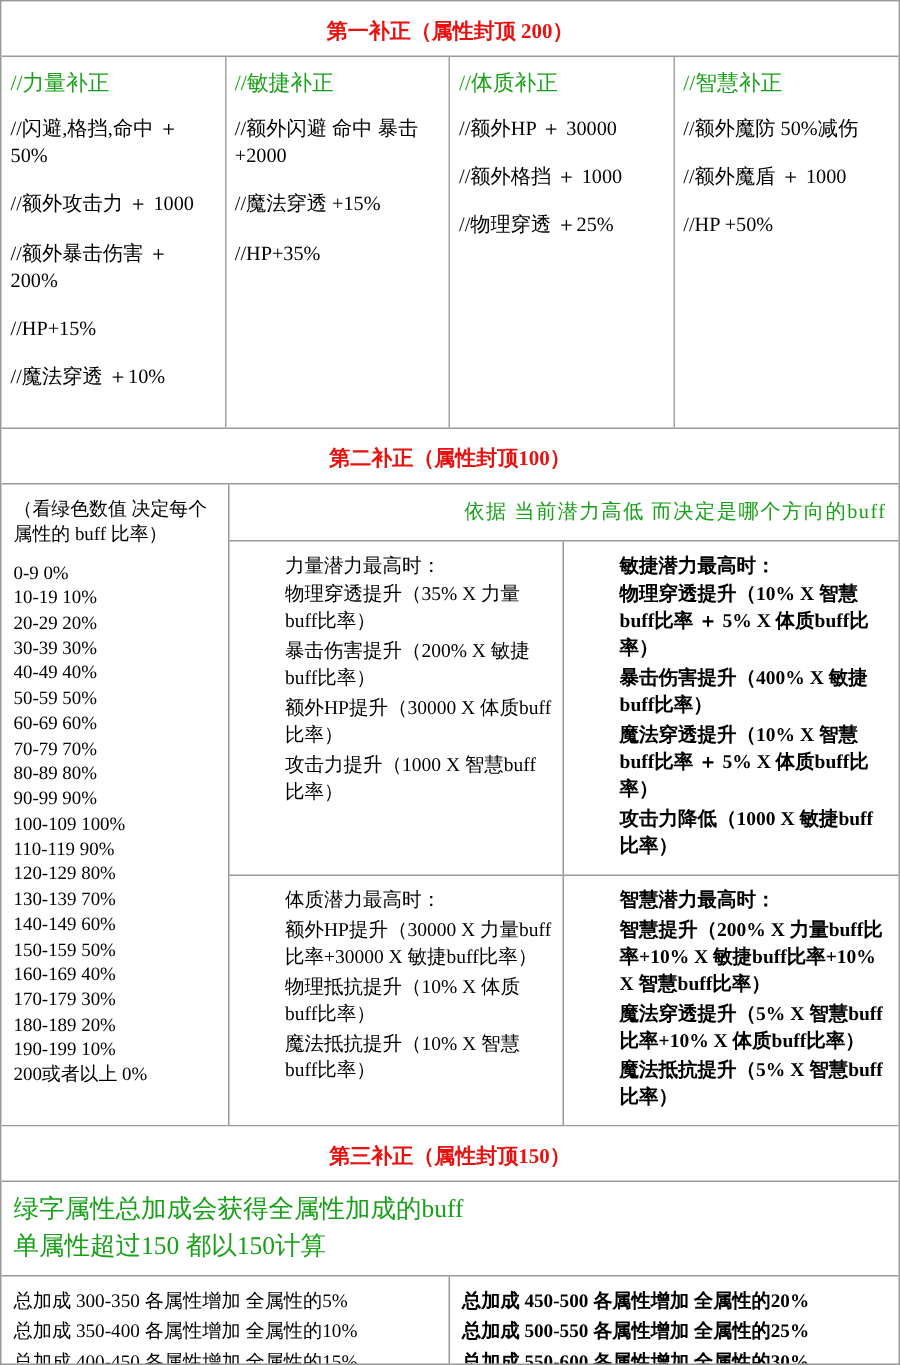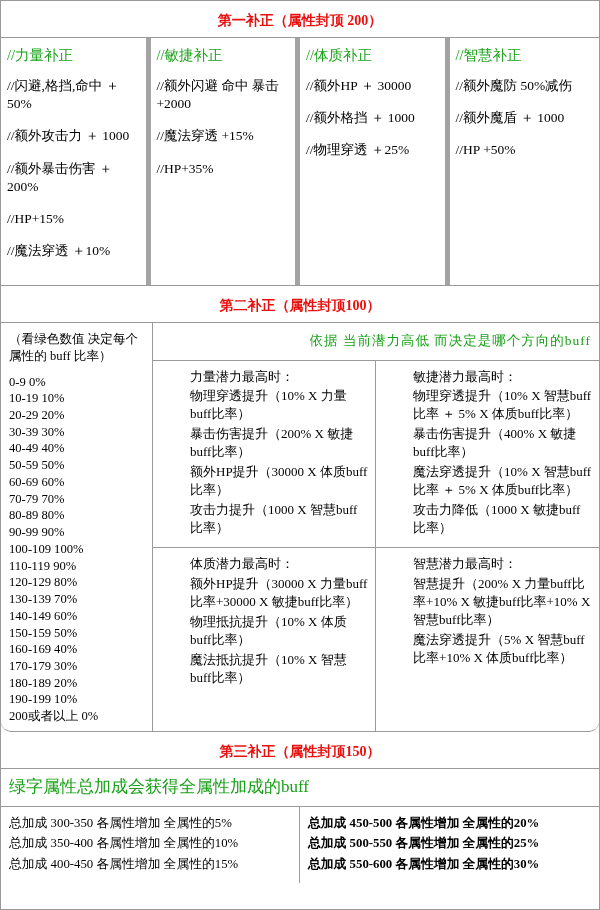--- a/index.html
+++ b/index.html
@@ -30,40 +30,39 @@
     border-bottom: 1px solid #9a9a9a;
     background: #fff;
   }
   .grid4 {
     display: flex;
     width: 100%;
     border-bottom: 1px solid #9a9a9a;
   }
   .col {
     flex: 1 1 25%;
-    border-right: 5px solid #a3a3a3;
+    border-right: 1px solid #a3a3a3;
     padding: 8px 6px 10px 6px;
   }
   .col:last-child { border-right: none; }
   .col-head {
     color: #18a018;
     font-size: 14.5px;
     margin-bottom: 12px;
   }
   .col-line {
     font-size: 13.5px;
     line-height: 1.35;
     margin-bottom: 14px;
   }
   
   .sec2 {
     display: flex;
     width: 100%;
     border-bottom: 1px solid #9a9a9a;
-    border-radius: 10px;
   }
   .sec2-left {
     width: 152px;
     border-right: 1px solid #9a9a9a;
     padding: 8px 6px 6px 8px;
     font-size: 12.6px;
     line-height: 1.33;
   }
   .sec2-left .note {
     margin-bottom: 9px;
@@ -87,21 +86,21 @@
     flex: 1;
   }
   .quad-cell {
     flex: 1 1 50%;
     border-right: 1px solid #9a9a9a;
     padding: 7px 7px 8px 8px;
     font-size: 13px;
     line-height: 1.38;
     margin-left: 29px;
   }
-  .quad-cell:last-child { border-right: none; }
+  .quad-cell:last-child { border-right: none; font-weight: bold; }
   .quad-row-top { border-bottom: 1px solid #9a9a9a; }
   .qc-title { margin-bottom: 2px; }
   .qc-line { margin-bottom: 2px; }
   
   .sec3-note {
     color: #18a018;
     font-size: 17px;
     line-height: 1.45;
     padding: 6px 6px 6px 8px;
     border-bottom: 1px solid #9a9a9a;
@@ -178,21 +177,21 @@
       <div>170-179 30%</div>
       <div>180-189 20%</div>
       <div>190-199 10%</div>
       <div>200或者以上 0%</div>
     </div>
     <div class="sec2-right">
       <div class="sec2-banner">依据   当前潜力高低   而决定是哪个方向的buff</div>
       <div class="quad quad-row-top">
         <div class="quad-cell">
           <div class="qc-title">力量潜力最高时：</div>
-          <div class="qc-line">物理穿透提升（10% X 力量buff比率）</div>
+          <div class="qc-line">物理穿透提升（35% X 力量buff比率）</div>
           <div class="qc-line">暴击伤害提升（200% X 敏捷buff比率）</div>
           <div class="qc-line">额外HP提升（30000 X 体质buff比率）</div>
           <div class="qc-line">攻击力提升（1000 X 智慧buff比率）</div>
         </div>
         <div class="quad-cell">
           <div class="qc-title">敏捷潜力最高时：</div>
           <div class="qc-line">物理穿透提升（10% X 智慧buff比率 ＋ 5% X 体质buff比率）</div>
           <div class="qc-line">暴击伤害提升（400% X 敏捷buff比率）</div>
           <div class="qc-line">魔法穿透提升（10% X 智慧buff比率 ＋ 5% X 体质buff比率）</div>
           <div class="qc-line">攻击力降低（1000 X 敏捷buff比率）</div>
@@ -202,28 +201,30 @@
         <div class="quad-cell">
           <div class="qc-title">体质潜力最高时：</div>
           <div class="qc-line">额外HP提升（30000 X 力量buff比率+30000 X 敏捷buff比率）</div>
           <div class="qc-line">物理抵抗提升（10% X 体质buff比率）</div>
           <div class="qc-line">魔法抵抗提升（10% X 智慧buff比率）</div>
         </div>
         <div class="quad-cell">
           <div class="qc-title">智慧潜力最高时：</div>
           <div class="qc-line">智慧提升（200% X 力量buff比率+10% X 敏捷buff比率+10% X 智慧buff比率）</div>
           <div class="qc-line">魔法穿透提升（5% X 智慧buff比率+10% X 体质buff比率）</div>
+          <div class="qc-line">魔法抵抗提升（5% X 智慧buff比率）</div>
         </div>
       </div>
     </div>
   </div>
 
   <div class="section-title">第三补正（属性封顶150）</div>
   <div class="sec3-note">
     <div>绿字属性总加成会获得全属性加成的buff</div>
+    <div>单属性超过150 都以150计算</div>
   </div>
   <div class="sec3-grid">
     <div class="sec3-col">
       <div>总加成 300-350 各属性增加 全属性的5%</div>
       <div>总加成 350-400 各属性增加 全属性的10%</div>
       <div>总加成 400-450 各属性增加 全属性的15%</div>
     </div>
     <div class="sec3-col">
       <div>总加成 450-500 各属性增加 全属性的20%</div>
       <div>总加成 500-550 各属性增加 全属性的25%</div>

